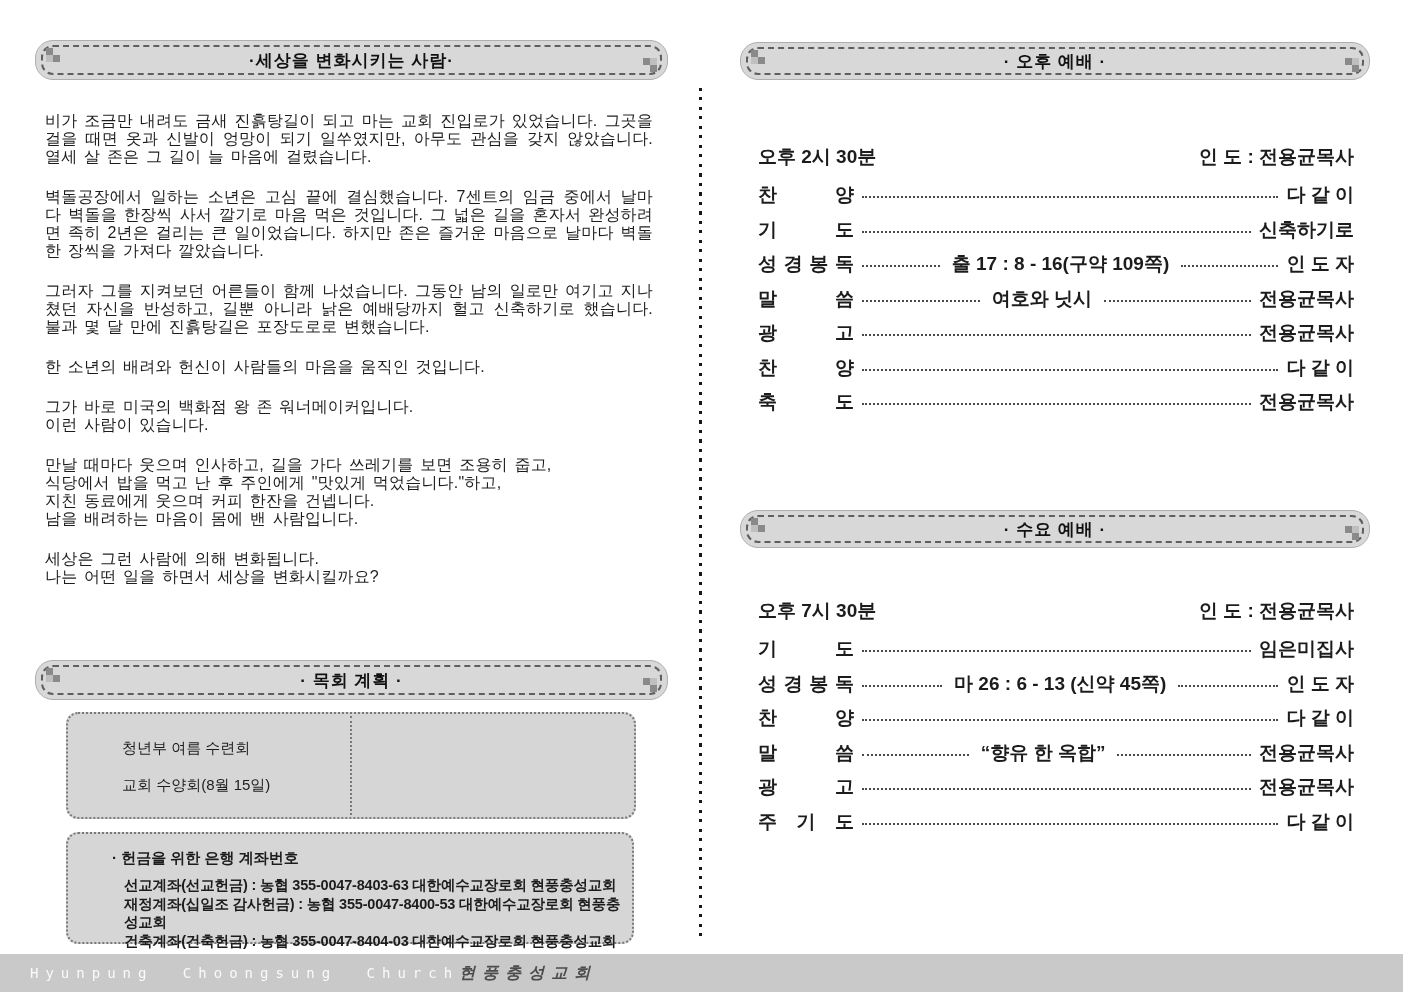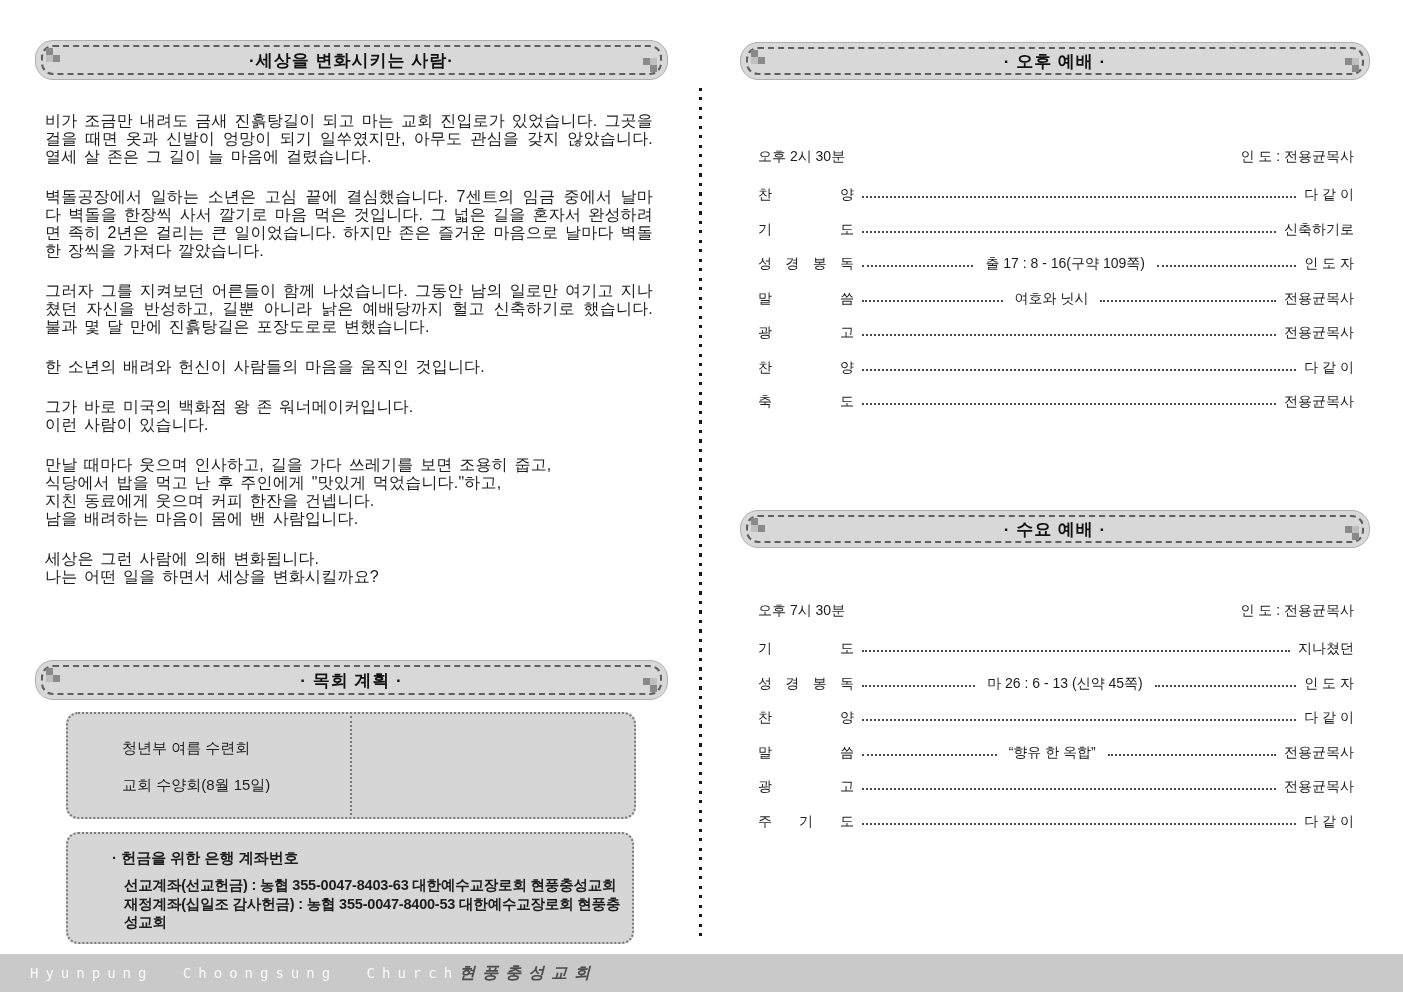--- a/index.html
+++ b/index.html
@@ -71,21 +71,21 @@
   .acc-title { font-size: 15px; font-weight: bold; margin-bottom: 8px; }
   .acc-line { font-size: 14.5px; font-weight: bold; line-height: 18.5px; padding-left: 12px; letter-spacing: -0.2px; }
 
   
   .page-divider {
     position: absolute; left: 699px; top: 88px; width: 3px; height: 848px;
     background: repeating-linear-gradient(to bottom, #161616 0 3px, transparent 3px 9.5px);
   }
 
   
-  .svc-list { position: absolute; width: 596px; font-size: 14px; font-weight: normal; }
+  .svc-list { position: absolute; width: 596px; font-size: 19px; font-weight: bold; }
   .svc-list.afternoon { left: 758px; top: 142px; }
   .svc-list.wednesday { left: 758px; top: 596px; }
   .svc-time-row {
     height: 30px; margin-bottom: 6px;
     display: flex; align-items: center; justify-content: space-between;
   }
   .svc-row { height: 34.5px; display: flex; align-items: center; }
   .svc-label {
     width: 96px; flex: 0 0 auto;
     text-align: justify; text-align-last: justify;
@@ -175,20 +175,21 @@
       <p>교회 수양회(8월 15일)</p>
     </div>
     <div class="plan-divider"></div>
     <div class="plan-cell right"></div>
   </div>
 
   <div class="graybox account-box">
     <p class="acc-title">· 헌금을 위한 은행 계좌번호</p>
     <p class="acc-line">선교계좌(선교헌금) : 농협 355-0047-8403-63 대한예수교장로회 현풍충성교회</p>
     <p class="acc-line">재정계좌(십일조 감사헌금) : 농협 355-0047-8400-53 대한예수교장로회 현풍충성교회</p>
+    <p class="acc-line">건축계좌(건축헌금) : 농협 355-0047-8404-03 대한예수교장로회 현풍충성교회</p>
   </div>
 
   <div class="page-divider"></div>
 
   <div class="banner" id="aft-banner">
     <span class="deco tl">
         <i class="d1"></i>
         <i class="d2"></i>
         <i class="d3"></i>
       </span>
@@ -261,21 +262,21 @@
   </div>
 
   <div class="svc-list wednesday">
     <div class="svc-time-row">
       <span>오후 7시 30분</span>
       <span>인 도 : 전용균목사</span>
     </div>
     <div class="svc-row">
       <span class="svc-label">기 도</span>
       <span class="lead"></span>
-      <span class="svc-right">지나쳤던</span>
+      <span class="svc-right">임은미집사</span>
     </div>
     <div class="svc-row">
       <span class="svc-label">성 경 봉 독</span>
       <span class="lead pre"></span>
       <span class="svc-center">마 26 : 6 - 13 (신약 45쪽)</span>
       <span class="lead"></span>
       <span class="svc-right">인 도 자</span>
     </div>
     <div class="svc-row">
       <span class="svc-label">찬 양</span>

